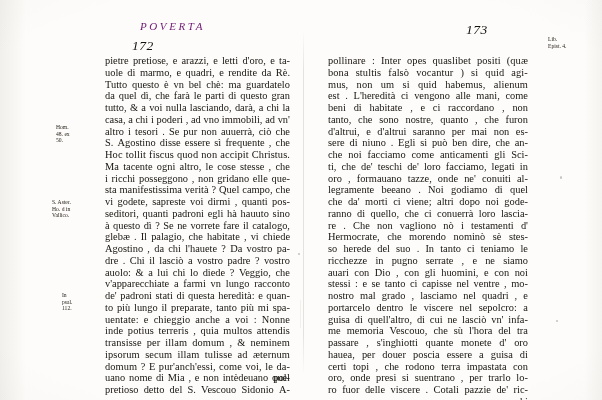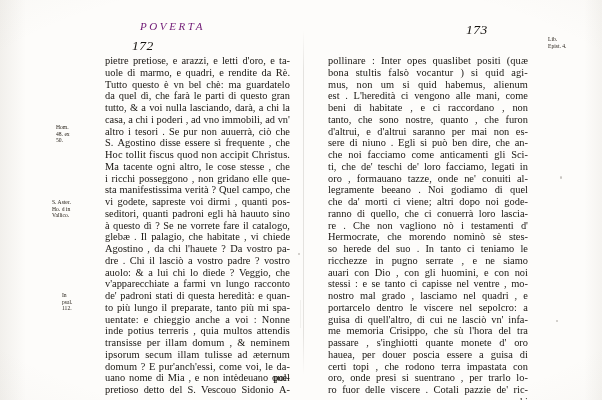--- a/index.html
+++ b/index.html
@@ -658,21 +658,21 @@
         <span>di</span>
         <span>cui</span>
         <span>ne</span>
         <span>lasciò</span>
         <span>vn'</span>
         <span>infa-</span>
       </span>
       <span class="ln j">
         <span>me</span>
         <span>memoria</span>
-        <span>Crisippo,</span>
+        <span>Vescouo,</span>
         <span>che</span>
         <span>sù</span>
         <span>l'hora</span>
         <span>del</span>
         <span>tra</span>
       </span>
       <span class="ln j">
         <span>passare</span>
         <span>,</span>
         <span>s'inghiotti</span>

